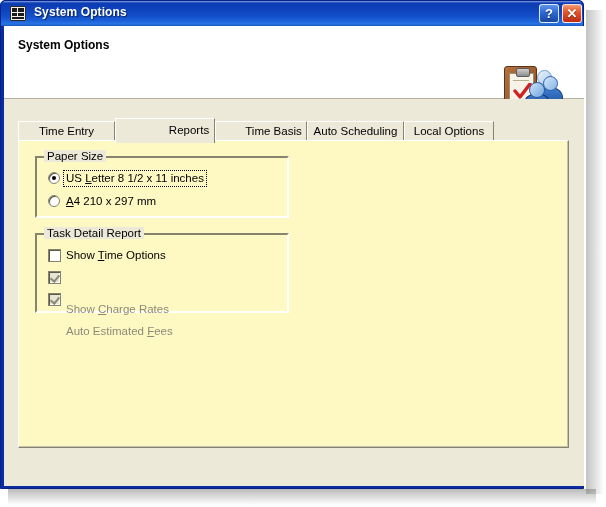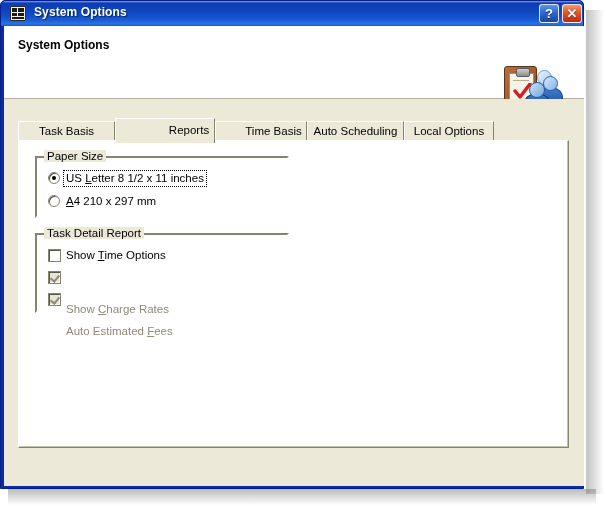--- a/index.html
+++ b/index.html
@@ -282,21 +282,21 @@
     border-right: 1px solid #86836f;
     z-index: 5;
   }
 
   #tabpanel {
     position: absolute;
     left: 14px; top: 41px;
     width: 551px;
     height: 308px;
     box-sizing: border-box;
-    background: #ffffff;
+    background: #fef9c3;
     border-top: 1px solid #ffffff;
     border-left: 1px solid #ffffff;
     border-right: 1px solid #86836f;
     border-bottom: 1px solid #86836f;
   }
   #tabpanel .panel-inner-shadow {
     position: absolute;
     right: 0; bottom: 0;
     width: 100%; height: 100%;
     box-sizing: border-box;
@@ -450,21 +450,21 @@
         <div class="user-head u-mid-head"></div>
         <div class="user u-front-body"></div>
         <div class="user-head u-front-head"></div>
       </div>
     </div>
 
     <div id="body-area">
 
       <div id="tabstrip">
         <div class="tab" style="left:0px;  width:97px;">
-          <span>Task Basis</span>
+          <span>Time Entry</span>
         </div>
         <div class="tab active" style="left:97px; width:100px;padding-left:48px;">
           <span>Reports</span>
         </div>
         <div class="tab" style="left:197px; width:92px;padding-left:25px;">
           <span>Time Basis</span>
         </div>
         <div class="tab" style="left:289px; width:97px;">
           <span>Auto Scheduling</span>
         </div>

